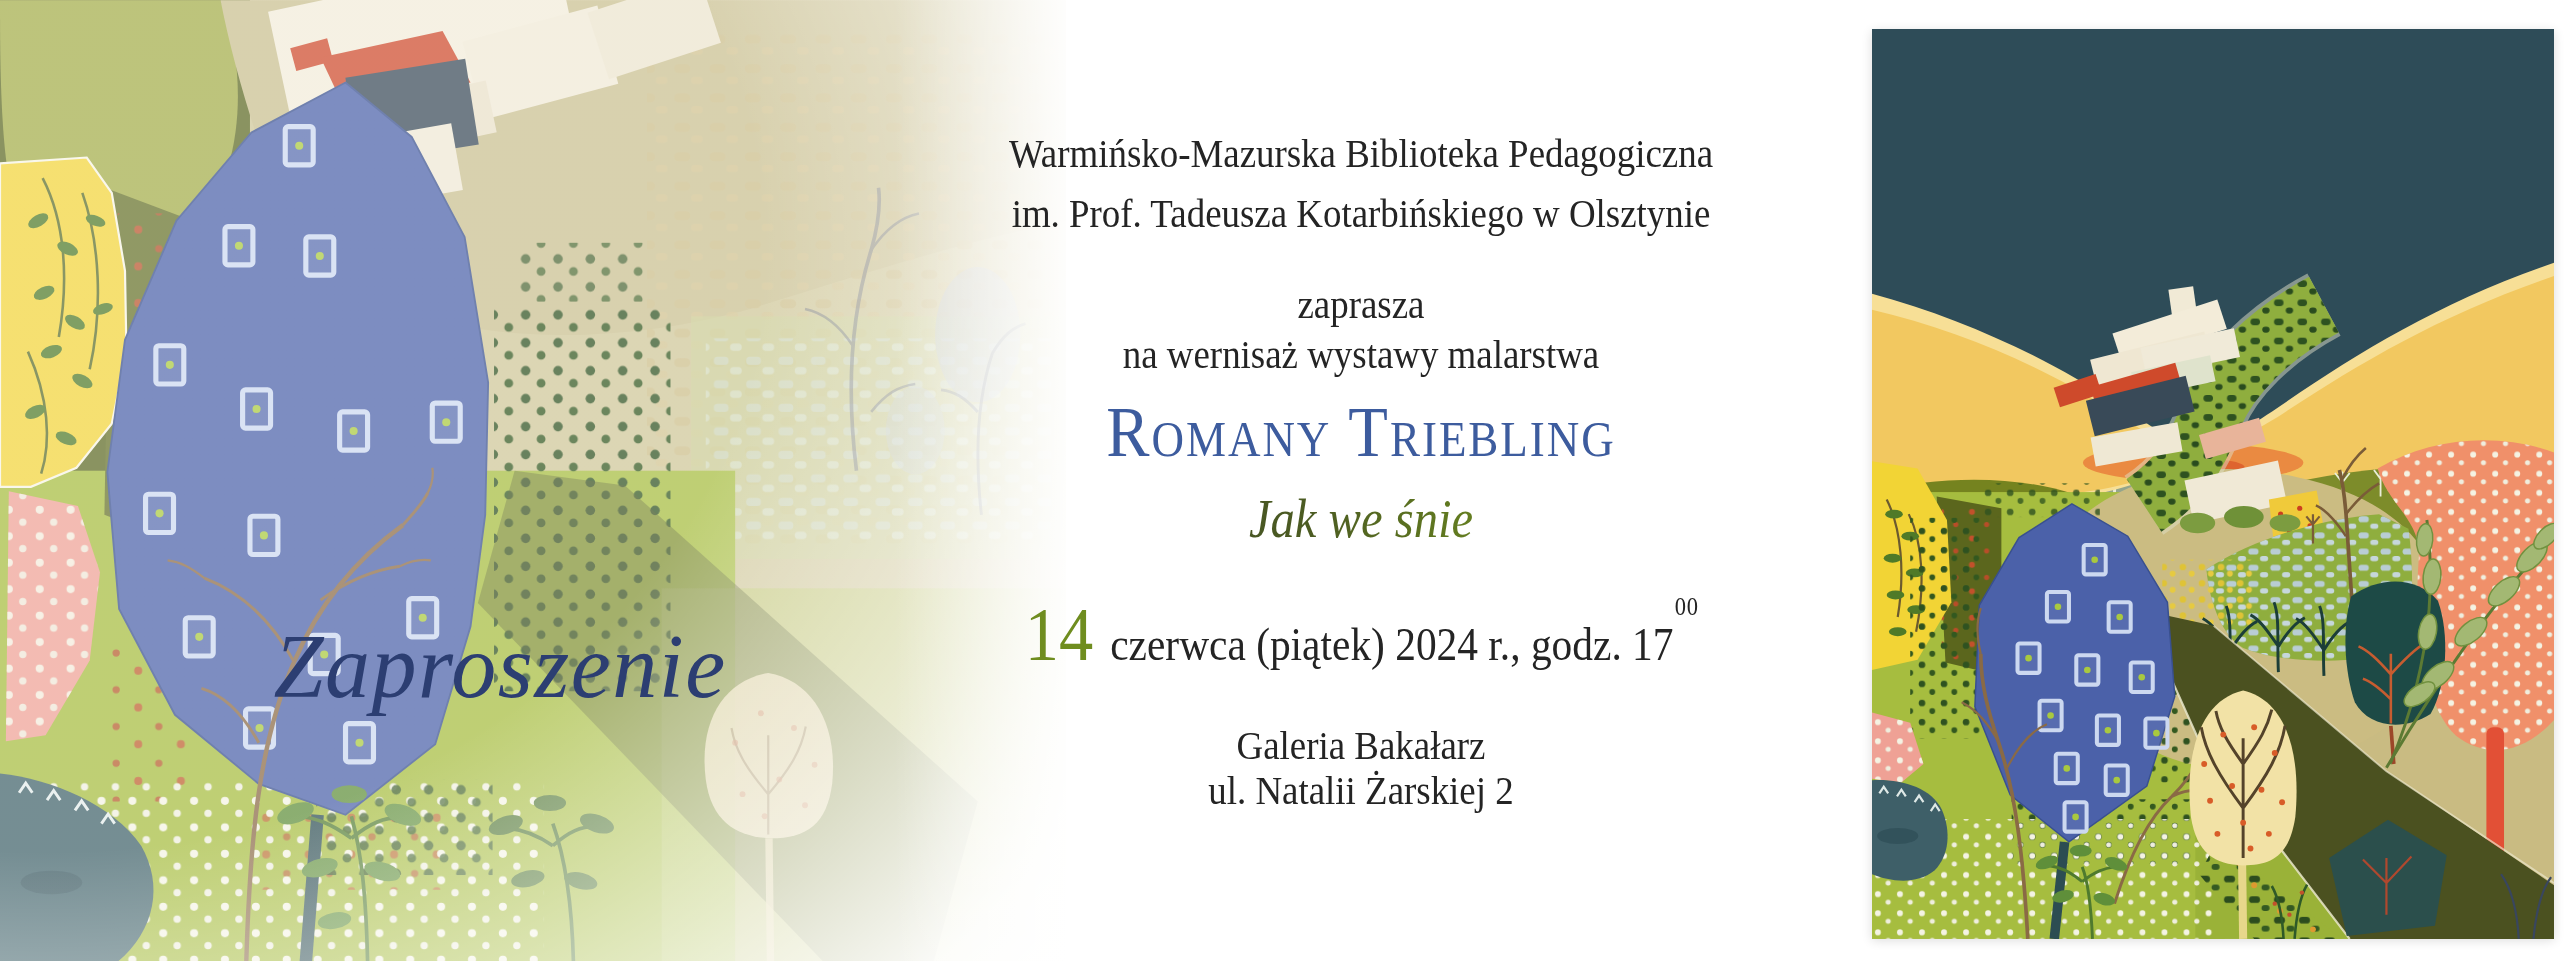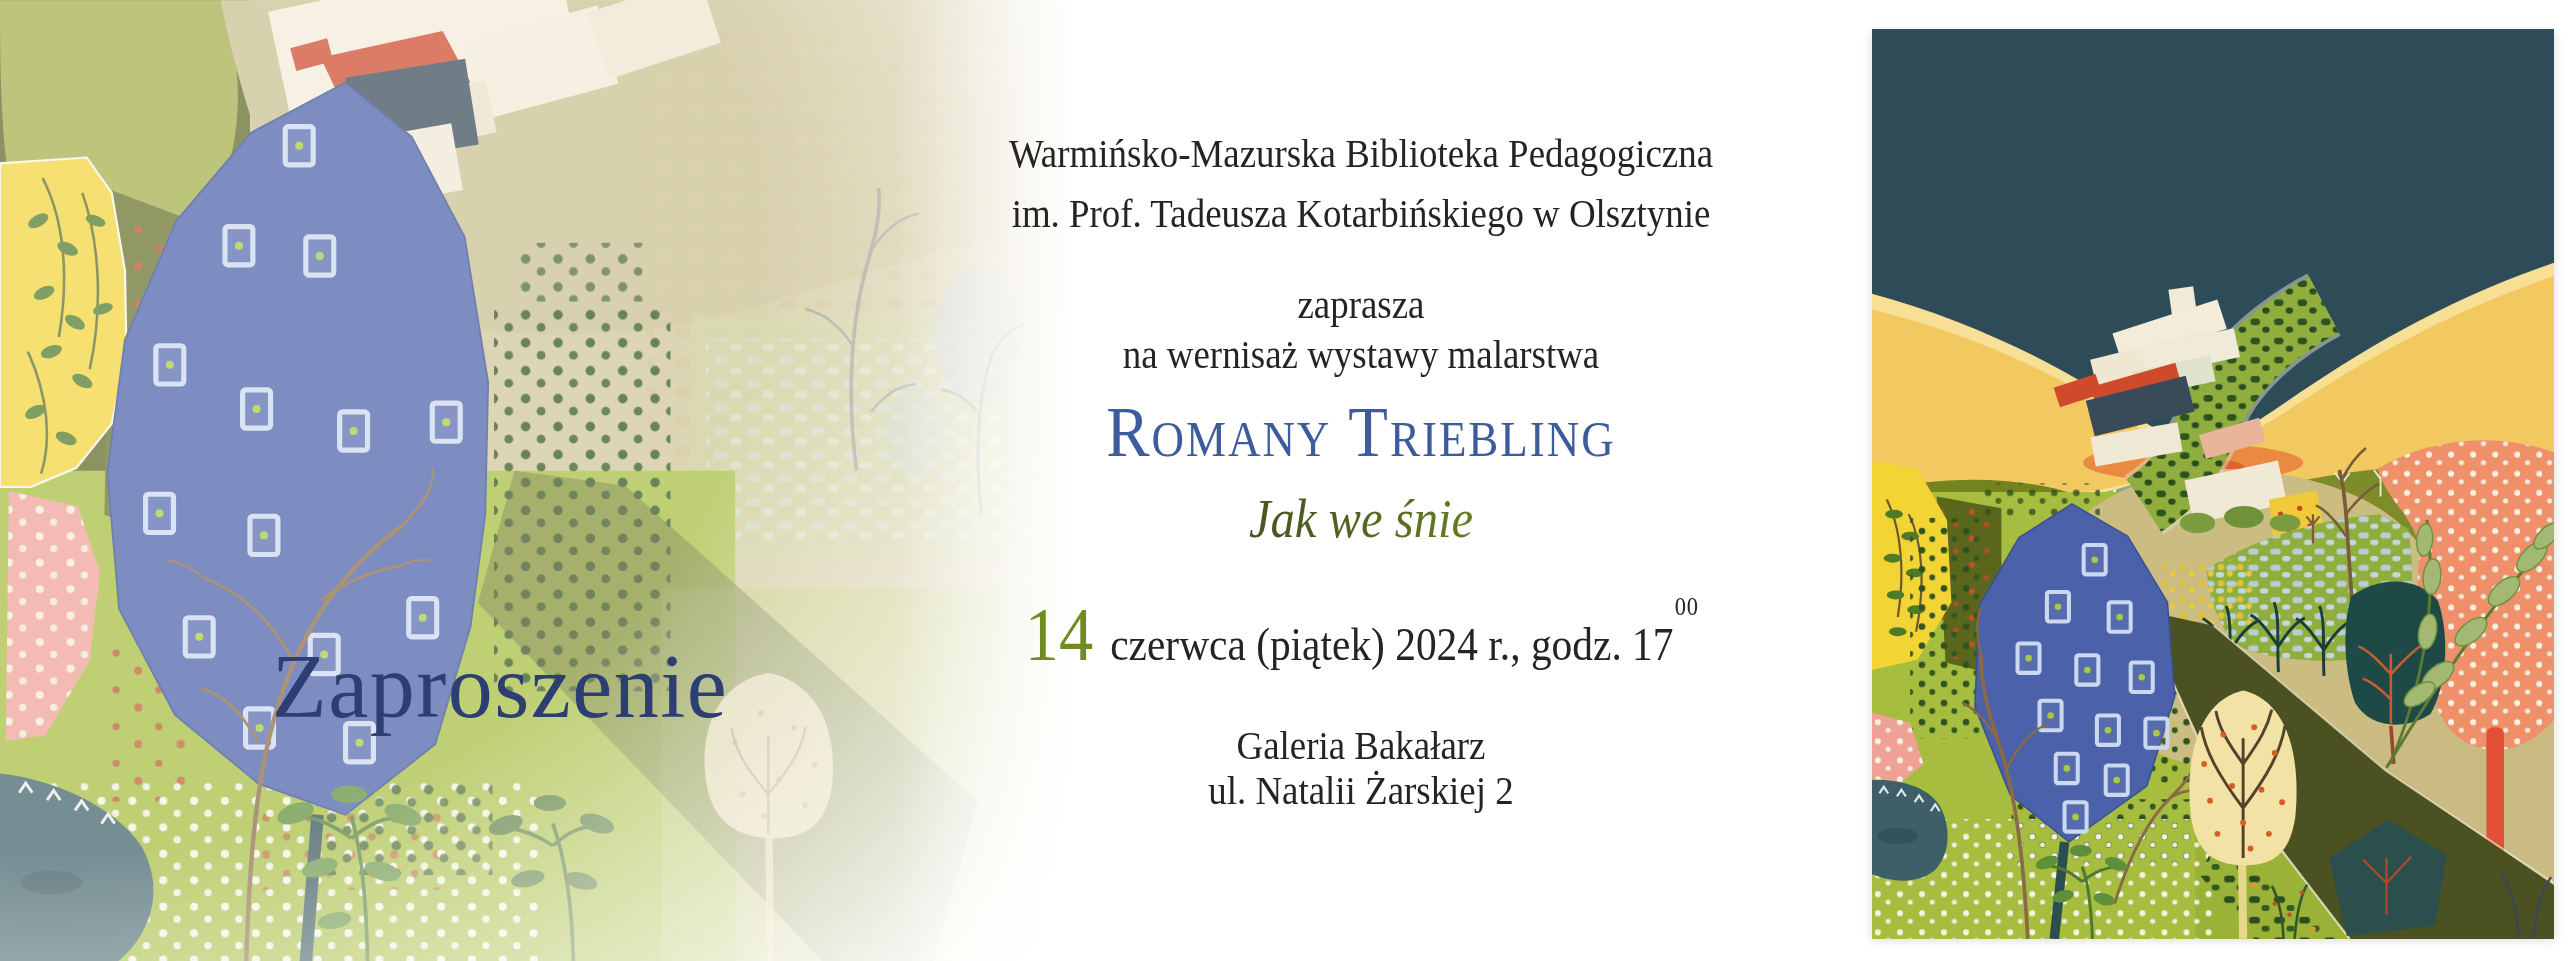--- a/index.html
+++ b/index.html
@@ -9,21 +9,21 @@
 
   
   .left-art{position:absolute;left:0;top:0;width:1147px;height:962px;overflow:hidden;}
   .left-art svg{position:absolute;left:0;top:0;}
   .left-art .fade{position:absolute;inset:0;
     background:
       linear-gradient(to right, rgba(255,255,255,0) 78%, rgba(255,255,255,.92) 93%, #fff 97%),
       radial-gradient(ellipse 125% 125% at 4% 26%, rgba(255,255,255,0) 50%, rgba(255,255,255,.55) 72%, rgba(255,255,255,.93) 86%, #ffffff 94%),
       linear-gradient(rgba(255,255,255,.28), rgba(255,255,255,.28));}
   .watermark{position:absolute;left:169px;top:622px;width:662px;text-align:center;
-    font-size:90px;letter-spacing:1.5px;color:#2c3e72;line-height:1;margin-top:20px;}
+    font-style:italic;font-size:90px;letter-spacing:1.5px;color:#2c3e72;line-height:1;}
 
   
   .right-art{position:absolute;left:1872px;top:29px;width:682px;height:910px;
     box-shadow:0 2.2px 10.3px rgba(0,0,0,.14);}
 
   
   .center-col{position:absolute;left:846px;top:12px;width:1030px;height:962px;color:#242424;}
   .line{position:absolute;width:100%;text-align:center;line-height:1.05;
         transform:scaleX(.9);transform-origin:50% 50%;}
   .org1{top:120px;font-size:41px;}

